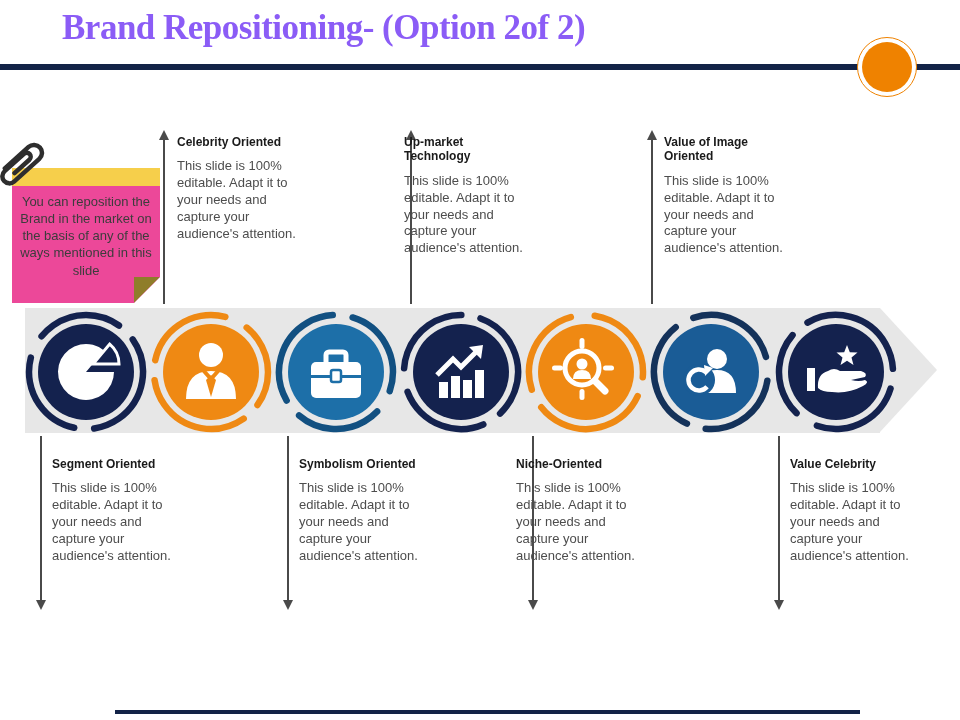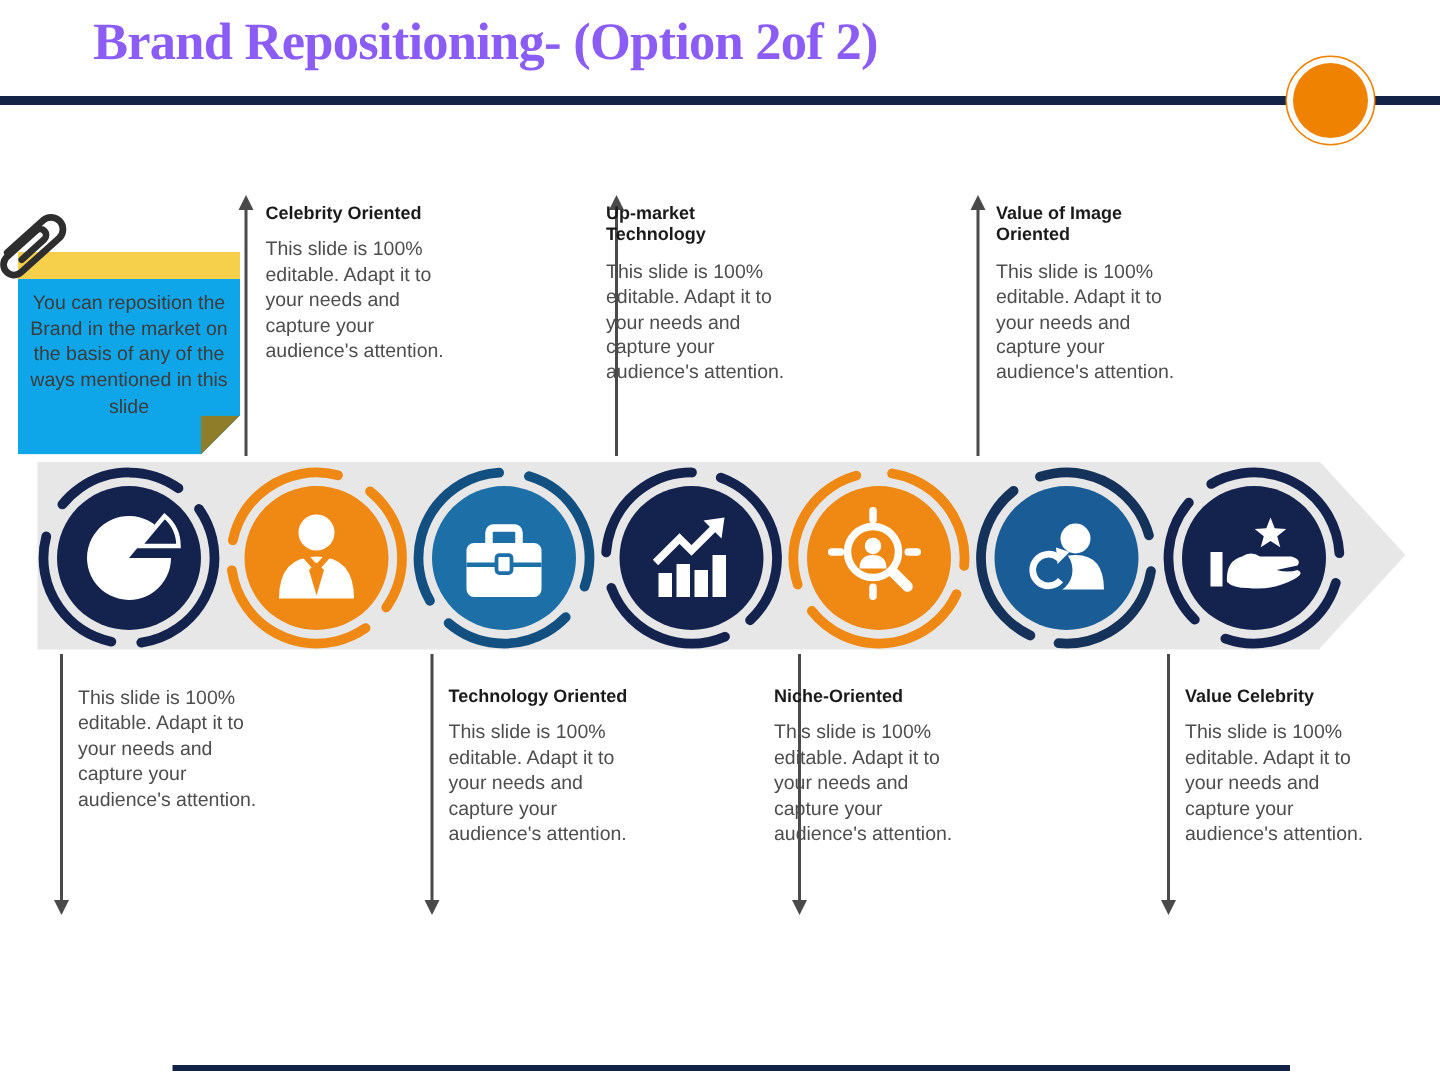--- a/index.html
+++ b/index.html
@@ -9,21 +9,21 @@
   
   .title{position:absolute;left:62px;top:8px;font-family:"Liberation Serif",serif;
          font-size:35px;font-weight:700;color:#8b5cf6;letter-spacing:-0.5px;white-space:nowrap;}
   .rule{position:absolute;left:0;top:64px;width:960px;height:6px;background:#132347;}
   .rule-dot-outer{position:absolute;left:857px;top:37px;width:60px;height:60px;border-radius:50%;
          background:#fff;border:1px solid #EF8200;box-sizing:border-box;}
   .rule-dot{position:absolute;left:862px;top:42px;width:50px;height:50px;border-radius:50%;background:#EF8200;}
   .bottom-rule{position:absolute;left:115px;top:710px;width:745px;height:4px;background:#132347;}
 
   
-  .note{position:absolute;left:12px;top:168px;width:148px;height:135px;background:#0ea5e9;
+  .note{position:absolute;left:12px;top:168px;width:148px;height:135px;background:#ec4899;
         clip-path:polygon(0 0,100% 0,100% calc(100% - 26px),calc(100% - 26px) 100%,0 100%);}
   .note-strip{position:absolute;top:0;left:0;right:0;height:18px;background:#F6CF4B;}
   .note-fold{position:absolute;right:0;bottom:0;width:26px;height:26px;background:#8F7D2A;
         clip-path:polygon(0 0,100% 0,0 100%);}
   .note-text{position:absolute;top:25px;left:5px;right:5px;text-align:center;
         font-size:13px;line-height:1.32;color:#3c3c3c;}
   .paperclip{position:absolute;left:0px;top:134px;width:44px;height:62px;transform:rotate(48deg);}
 
   
   .vline{position:absolute;width:2px;background:#4a4a4a;}
@@ -175,24 +175,25 @@
   <div class="vline bot" style="left:40px"></div>
   <div class="arr down" style="left:36px"></div>
   <div class="vline bot" style="left:287px"></div>
   <div class="arr down" style="left:283px"></div>
   <div class="vline bot" style="left:532px"></div>
   <div class="arr down" style="left:528px"></div>
   <div class="vline bot" style="left:778px"></div>
   <div class="arr down" style="left:774px"></div>
 
   <div class="item" style="left:52px;top:457px">
+    <h3>Segment Oriented</h3>
     <p>This slide is 100% editable. Adapt it to your needs and capture your audience's attention.</p>
   </div>
   <div class="item" style="left:299px;top:457px">
-    <h3>Technology Oriented</h3>
+    <h3>Symbolism Oriented</h3>
     <p>This slide is 100% editable. Adapt it to your needs and capture your audience's attention.</p>
   </div>
   <div class="item" style="left:516px;top:457px">
     <h3>Niche-Oriented</h3>
     <p>This slide is 100% editable. Adapt it to your needs and capture your audience's attention.</p>
   </div>
   <div class="item" style="left:790px;top:457px">
     <h3>Value Celebrity</h3>
     <p>This slide is 100% editable. Adapt it to your needs and capture your audience's attention.</p>
   </div>

